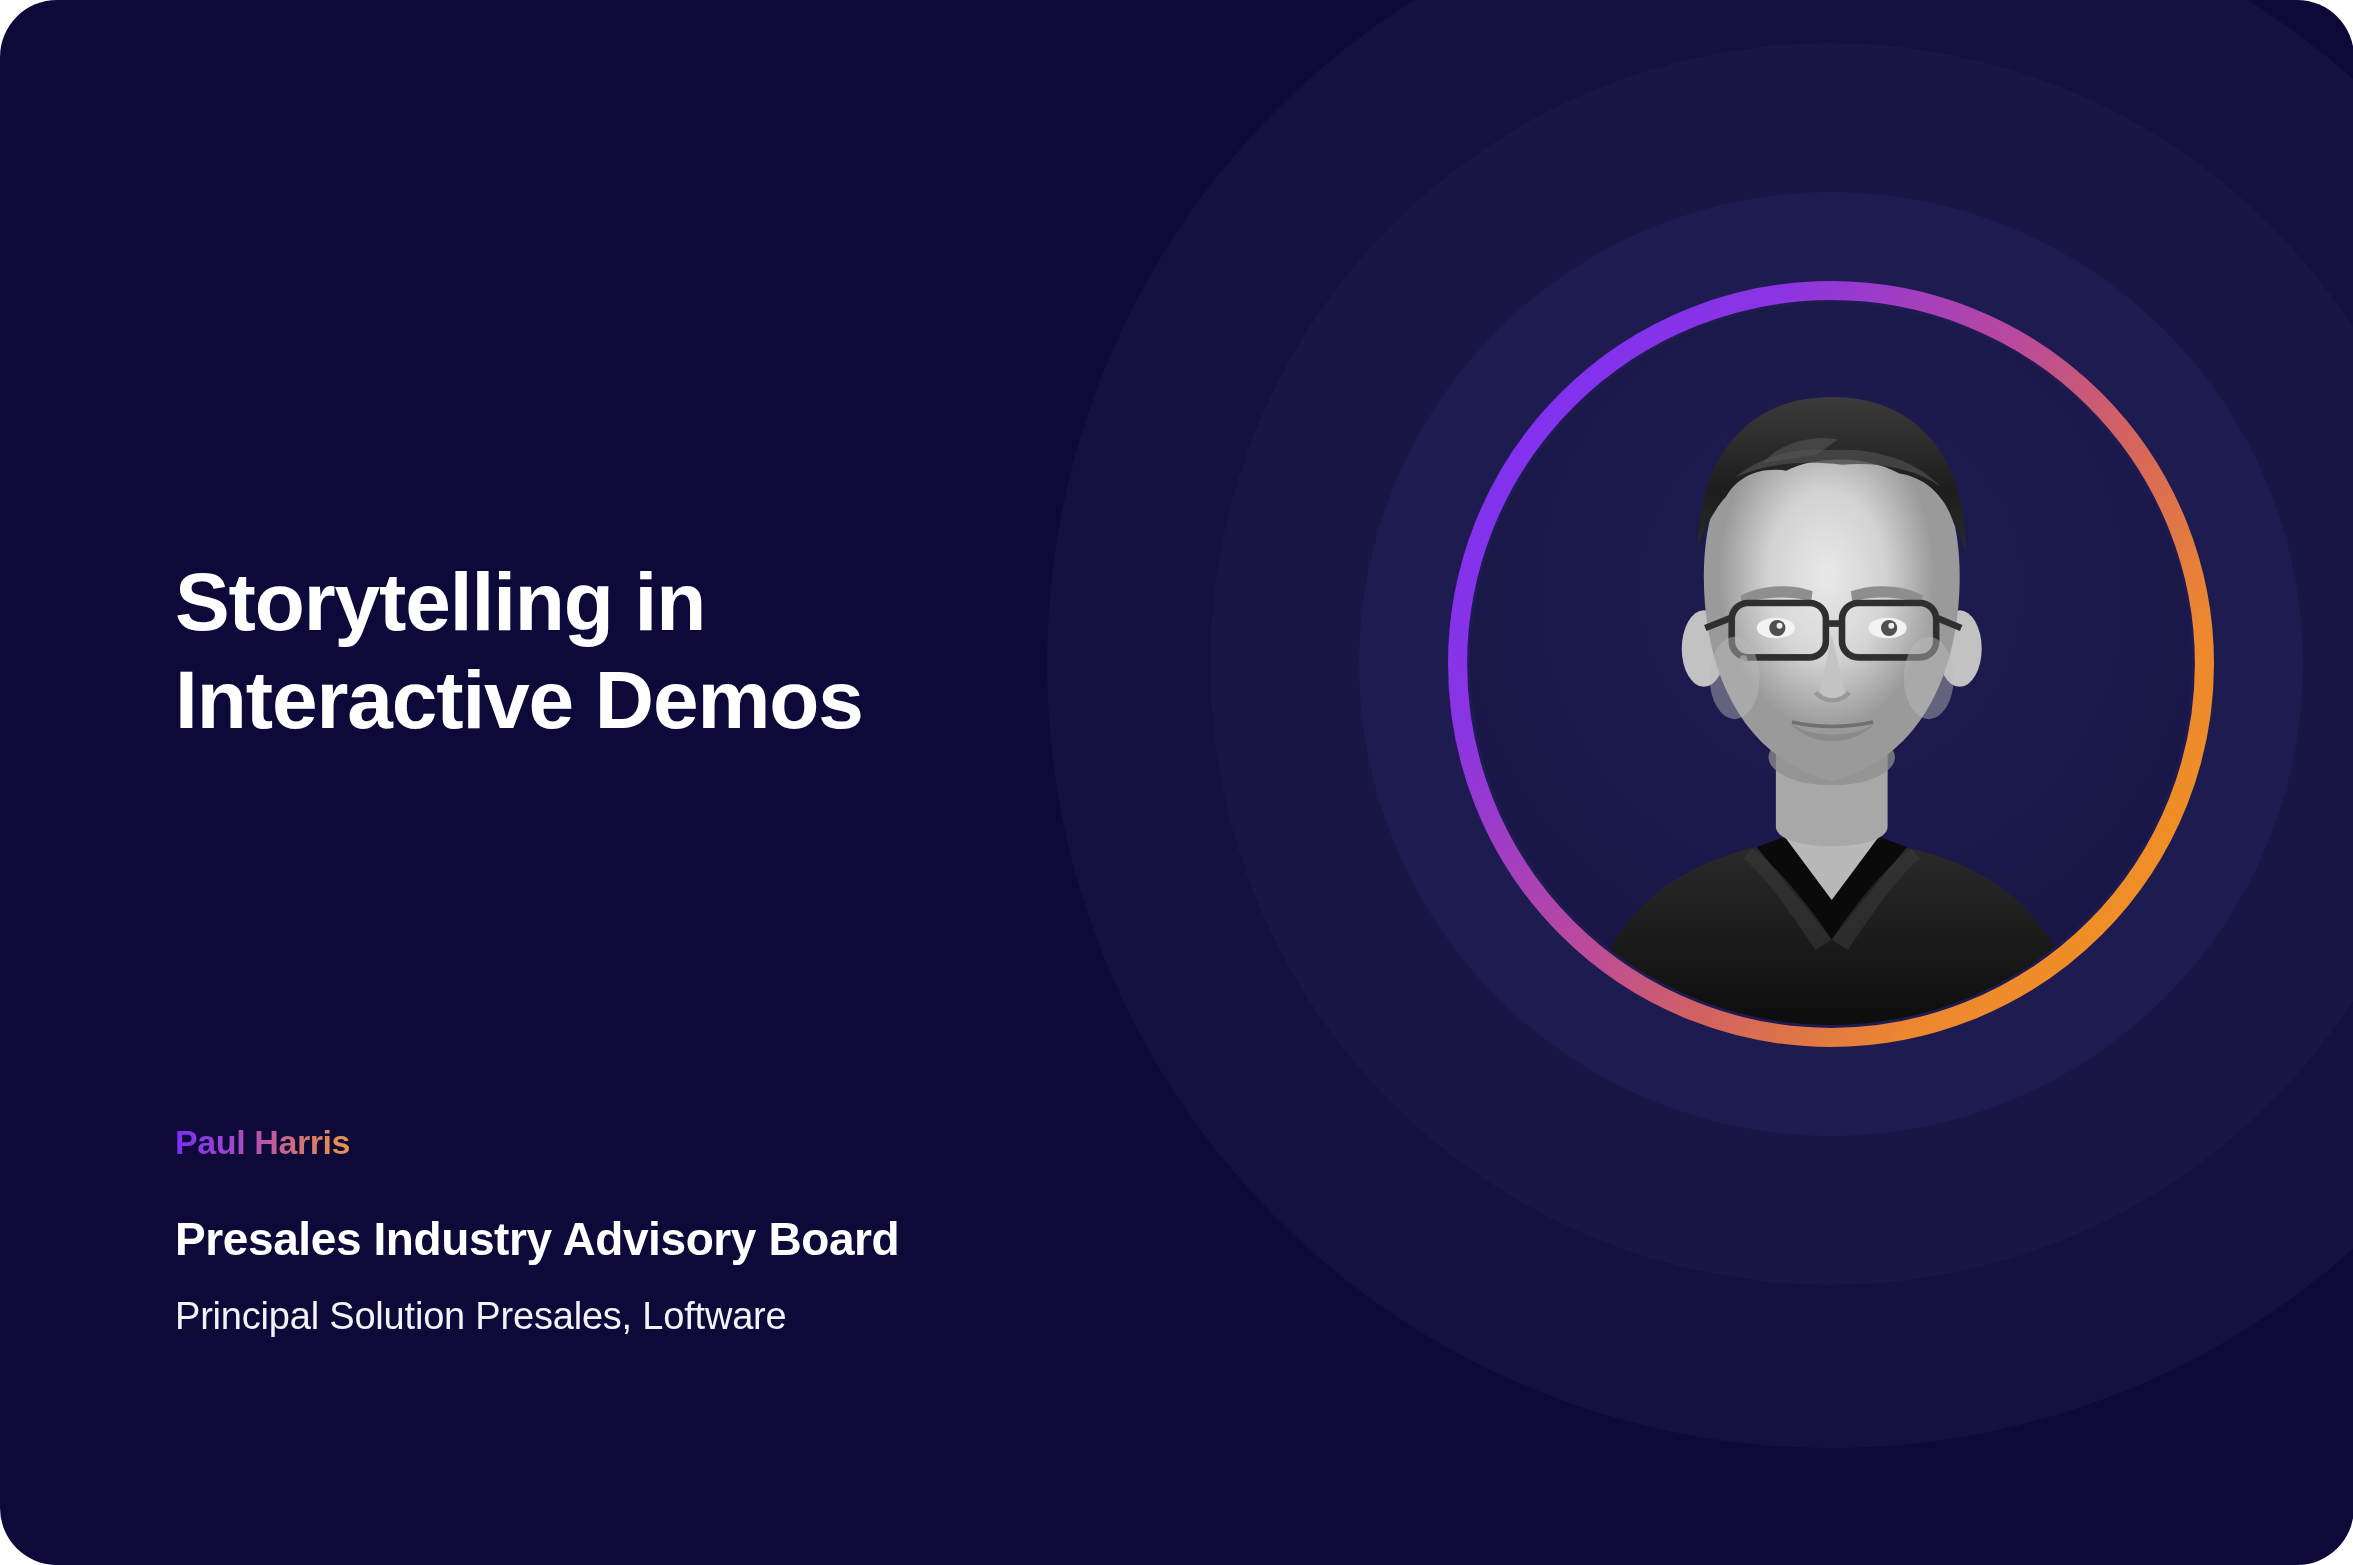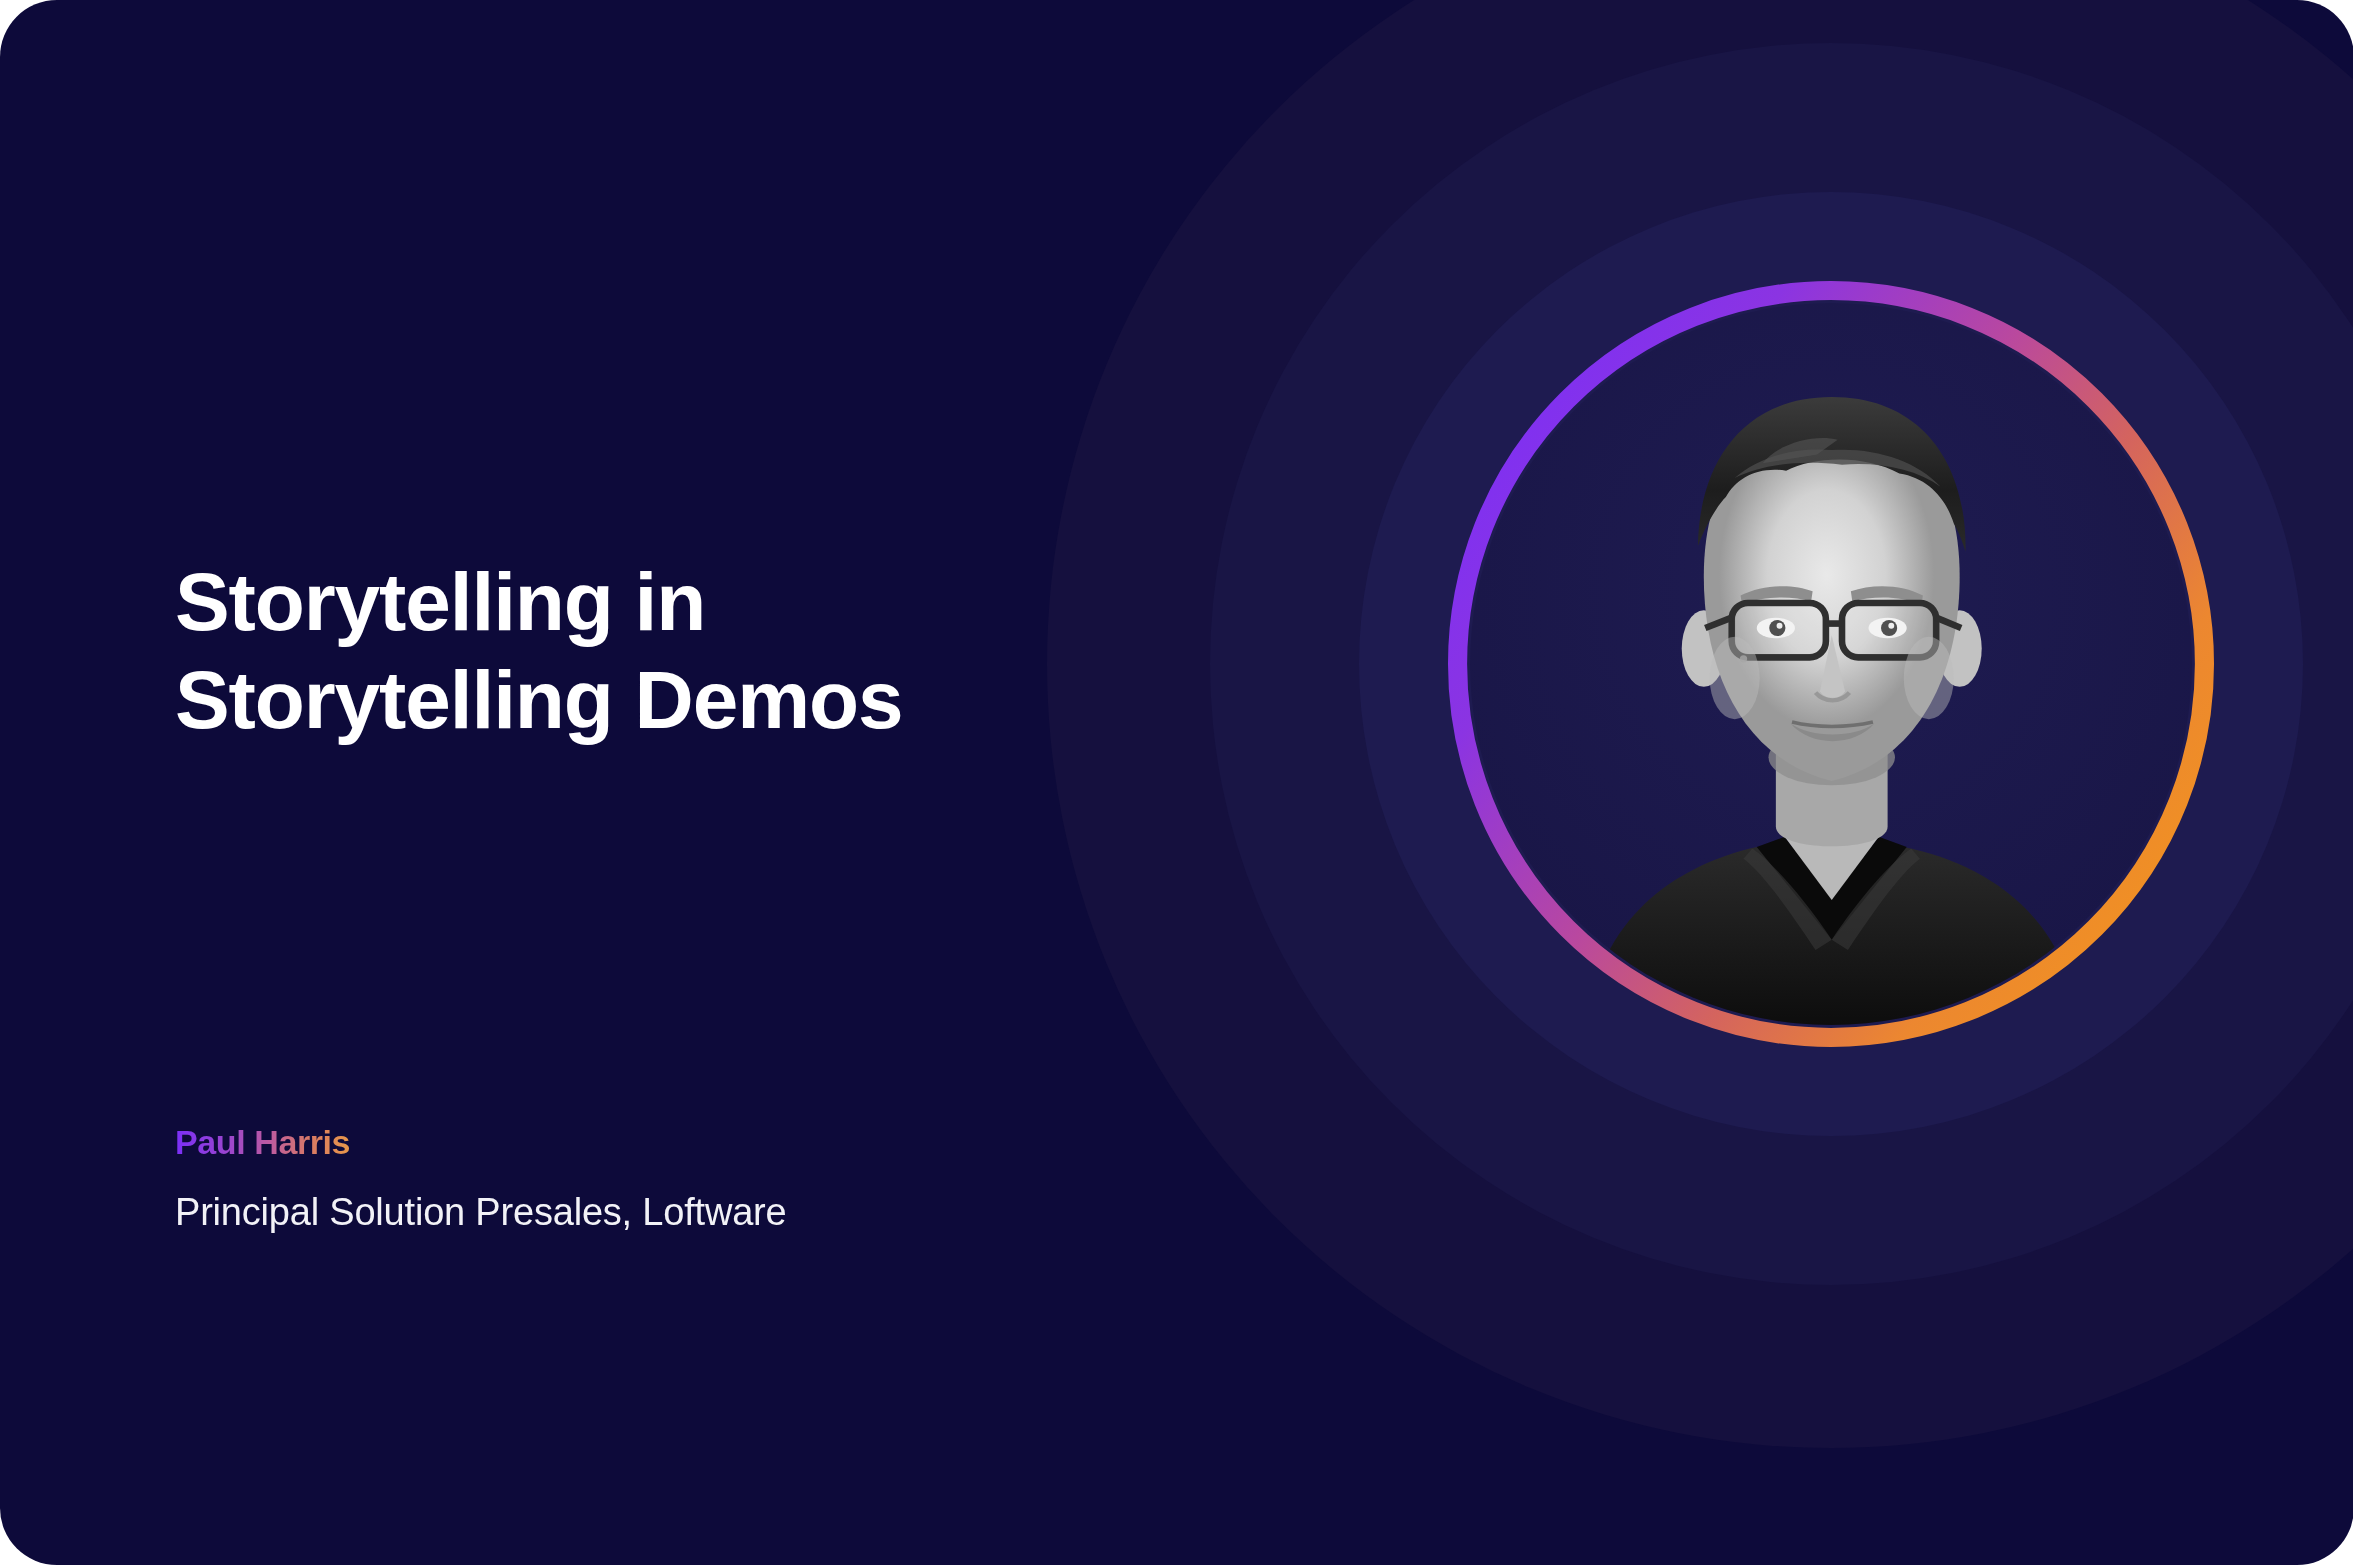--- a/index.html
+++ b/index.html
@@ -237,22 +237,23 @@
           <stop offset="100%" stop-color="#F2941E"></stop>
         </linearGradient>
       </defs>
       <circle cx="521" cy="521" r="508" fill="none" stroke="url(#ringGrad)" stroke-width="26"></circle>
     </svg>
 
   </div>
 
   <div class="title-block">
     <span class="title-line">Storytelling in</span>
-    <span class="title-line">Storytelling Demos</span>
+    <span class="title-line">Interactive Demos</span>
   </div>
 
   <div class="speaker-block">
     <span class="speaker-name">Paul Harris</span>
+    <span class="speaker-role">Presales Industry Advisory Board</span>
     <span class="speaker-sub">Principal Solution Presales, Loftware</span>
   </div>
 
 </div>
 
 
 </body></html>

